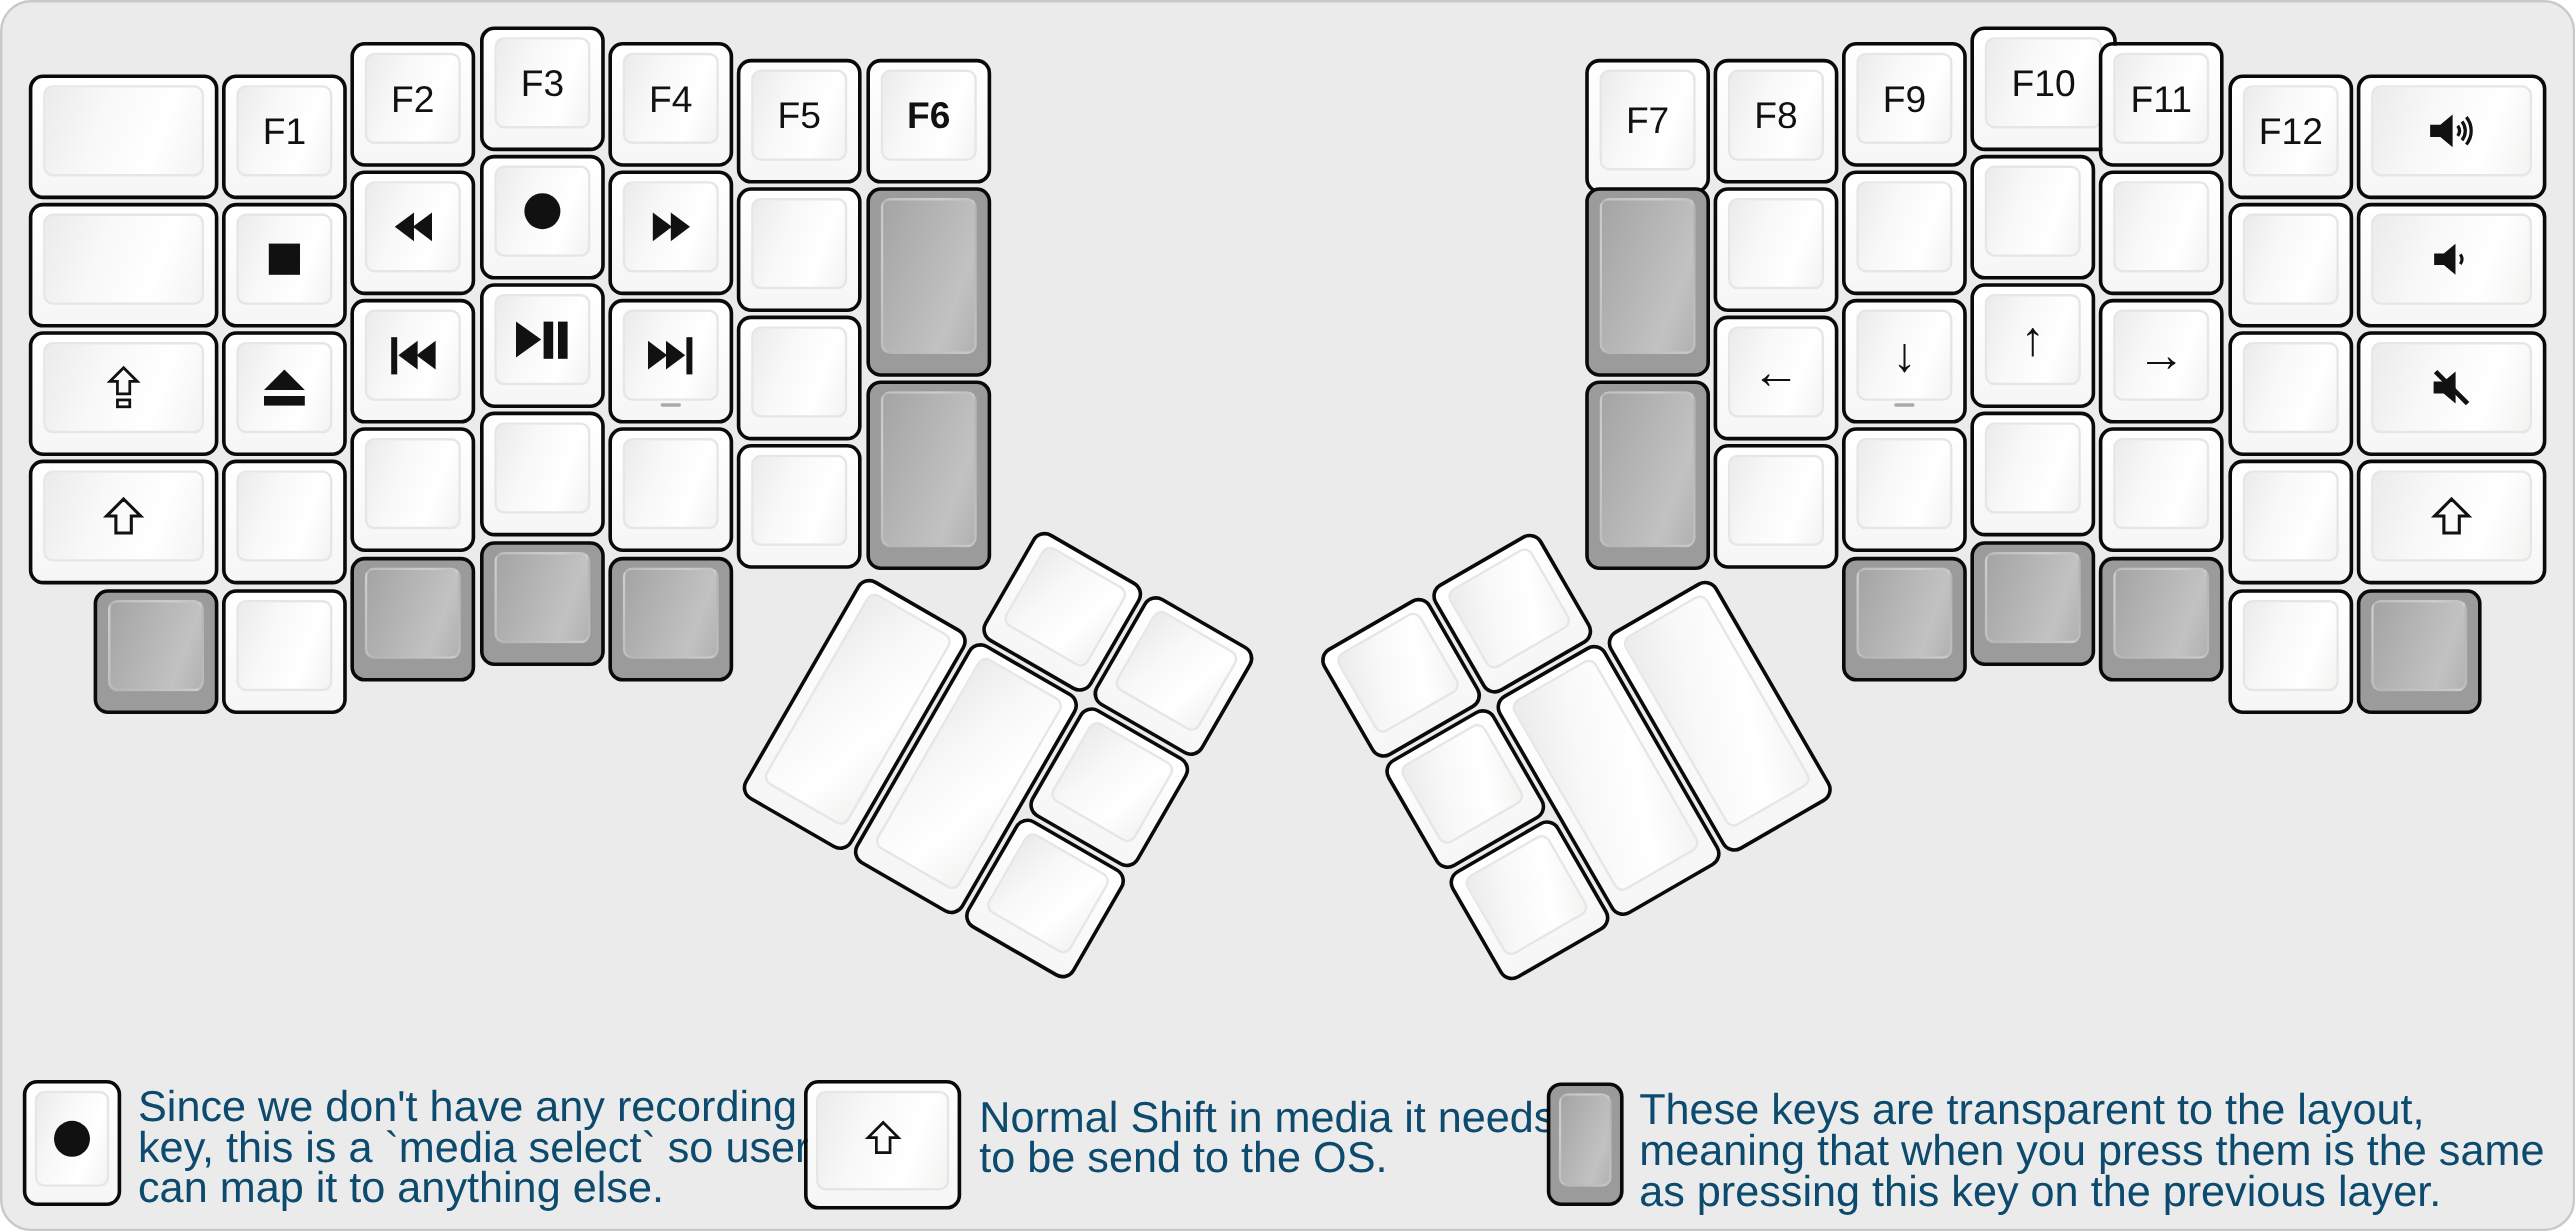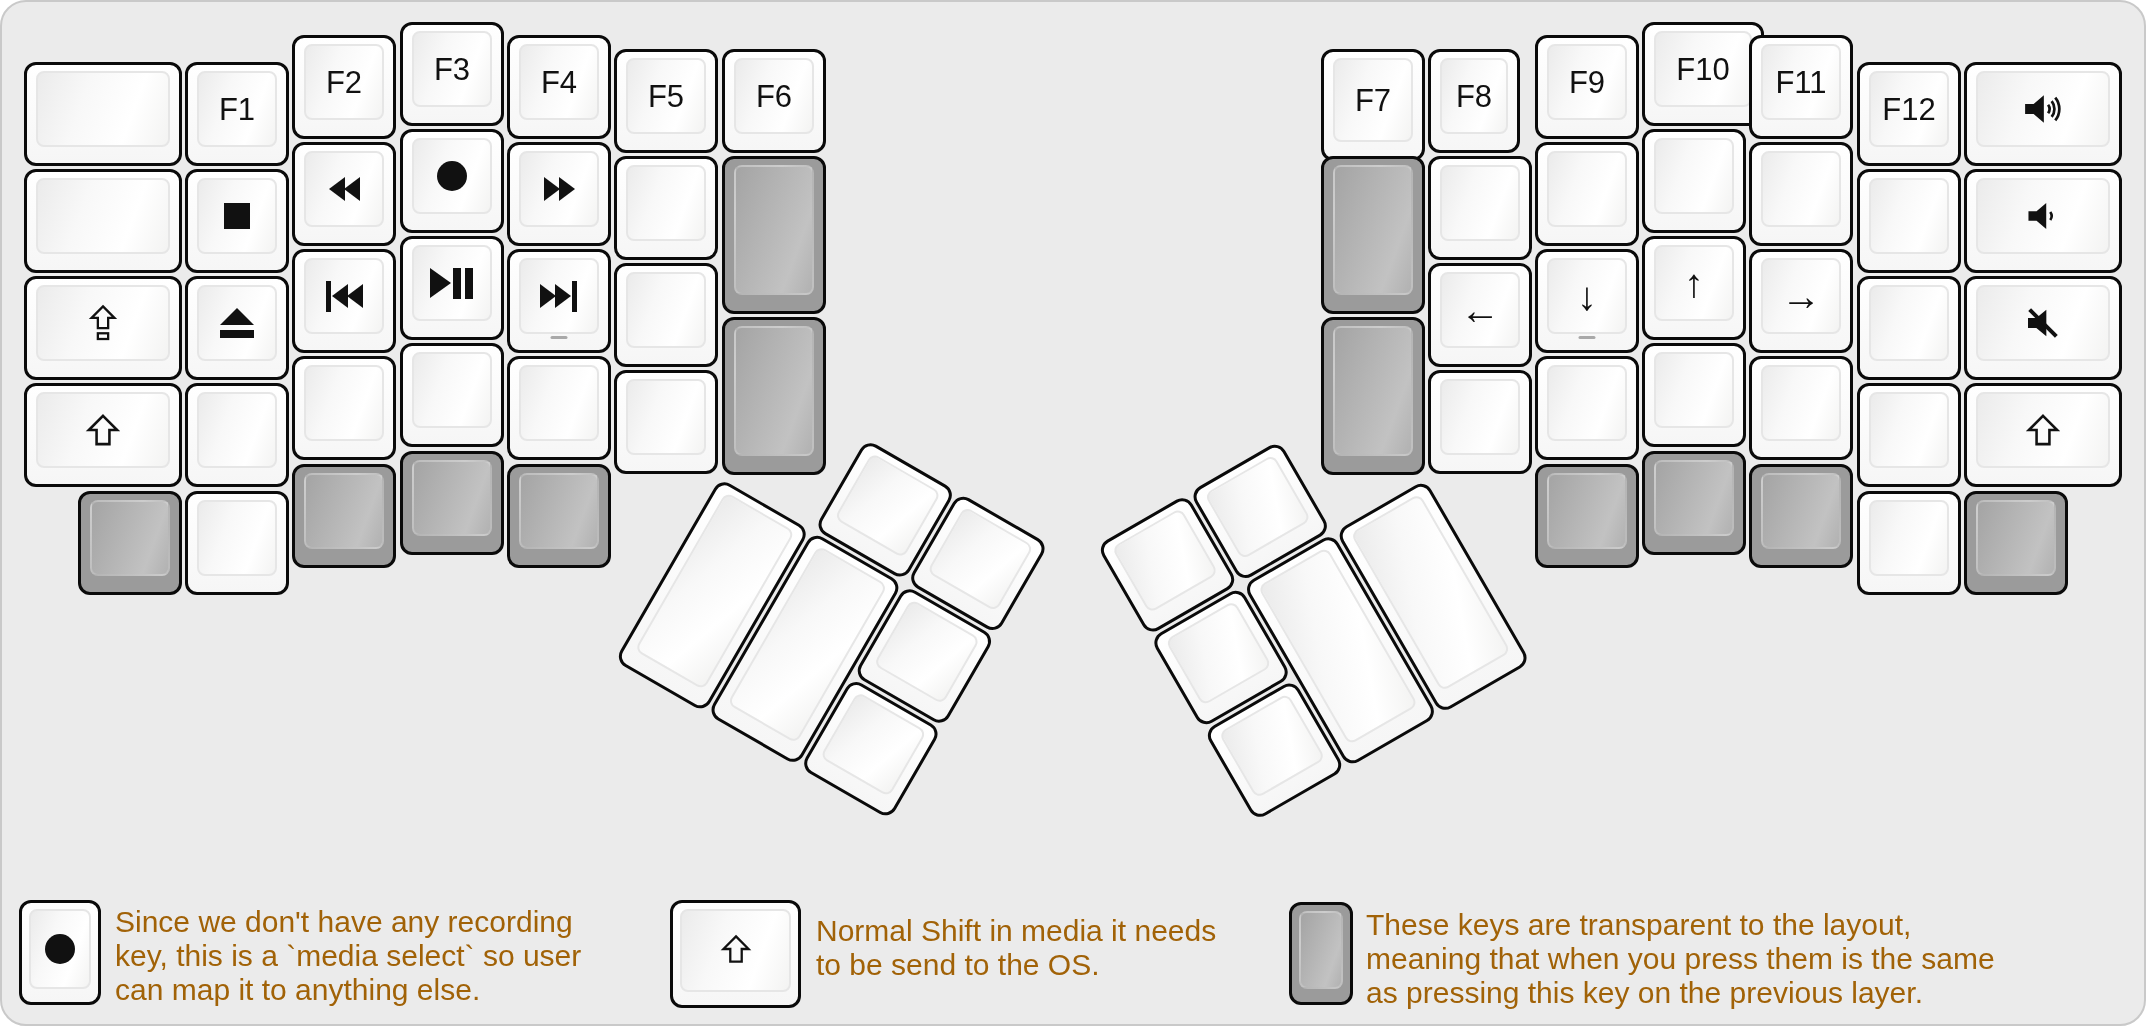--- a/index.html
+++ b/index.html
@@ -38,21 +38,21 @@
   .pb{width:8px;height:31px;background:#111;margin:0 2px;}
   .i-stop{width:26px;height:26px;background:#111;}
   .i-rec{width:30px;height:30px;border-radius:50%;background:#111;}
   .i-eject{display:flex;flex-direction:column;align-items:center;}
   .i-tri-up{width:0;height:0;border-left:17px solid transparent;border-right:17px solid transparent;
             border-bottom:17px solid #111;}
   .i-ej-bar{width:34px;height:8px;background:#111;margin-top:5px;}
   
   .legend-item{position:absolute;display:flex;align-items:flex-start;}
   .legend-key{position:relative;}
-  .legend-text{font-size:30px;line-height:34px;color:#a16207;white-space:pre-line;}
+  .legend-text{font-size:36px;line-height:34px;color:#0c4a6e;white-space:pre-line;}
   #legend-item-1{left:17px;top:898px;}
   #legend-item-1 .legend-key{width:82px;height:105px;}
   #legend-item-1 .legend-text{margin-left:14px;padding-top:5px;}
   #legend-item-2{left:668px;top:898px;}
   #legend-item-2 .legend-key{width:131px;height:108px;}
   #legend-item-2 .legend-text{margin-left:15px;padding-top:14px;}
   #legend-item-3{left:1287px;top:900px;}
   #legend-item-3 .legend-key{width:64px;height:103px;}
   #legend-item-3 .legend-text{margin-left:13px;padding-top:6px;}
   .legend-key .top{left:7px;right:7px;top:6px;bottom:13px;}
@@ -220,21 +220,21 @@
       </div>
       <div class="key" style="left: 612px; top: 154px; width: 104px; height: 104px;">
         <div class="top"></div>
       </div>
       <div class="key" style="left: 612px; top: 261px; width: 104px; height: 104px;">
         <div class="top"></div>
       </div>
       <div class="key" style="left: 612px; top: 368px; width: 104px; height: 104px;">
         <div class="top"></div>
       </div>
-      <div class="key" style="left: 720px; top: 47px; width: 104px; height: 104px;">
+      <div class="key" style="left: 720px; top: 47px; width: 104px; height: 104px; font-weight: bold;">
         <div class="top">
           <span class="label">F6</span>
         </div>
       </div>
       <div class="key gray" style="left: 720px; top: 154px; width: 104px; height: 158px;">
         <div class="top"></div>
       </div>
       <div class="key gray" style="left: 720px; top: 315px; width: 104px; height: 158px;">
         <div class="top"></div>
       </div>
@@ -242,21 +242,21 @@
         <div class="top">
           <span class="label">F7</span>
         </div>
       </div>
       <div class="key gray" style="left: 1319px; top: 154px; width: 104px; height: 158px;">
         <div class="top"></div>
       </div>
       <div class="key gray" style="left: 1319px; top: 315px; width: 104px; height: 158px;">
         <div class="top"></div>
       </div>
-      <div class="key" style="left: 1426px; top: 47px; width: 92px; height: 104px;">
+      <div class="key" style="left: 1426px; top: 47px; width: 104px; height: 104px;">
         <div class="top">
           <span class="label">F8</span>
         </div>
       </div>
       <div class="key" style="left: 1426px; top: 154px; width: 104px; height: 104px;">
         <div class="top"></div>
       </div>
       <div class="key" style="left: 1426px; top: 261px; width: 104px; height: 104px;">
         <div class="top">
           <span class="label arrow">←</span>

